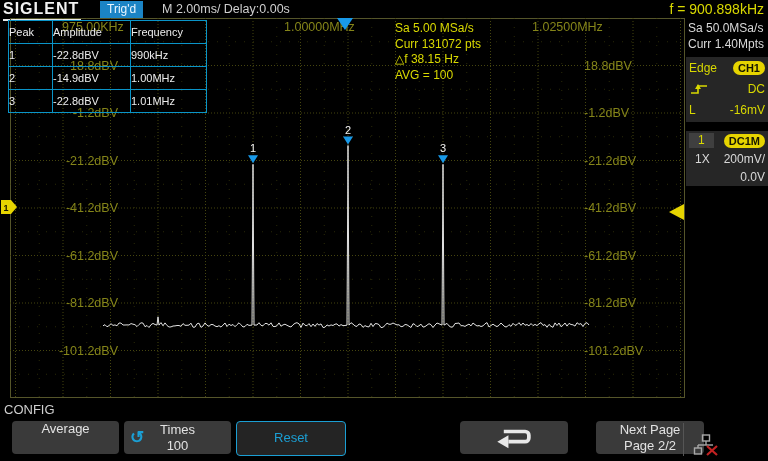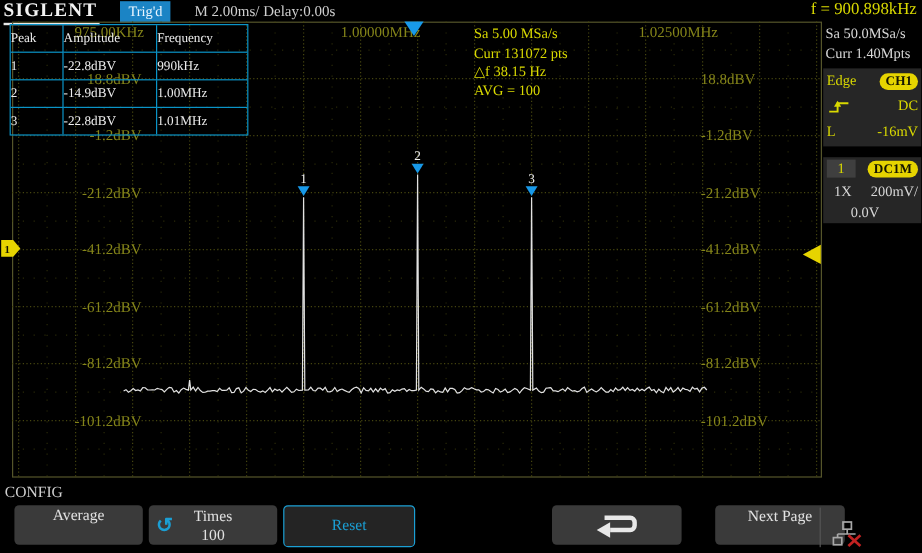--- a/index.html
+++ b/index.html
@@ -1,17 +1,17 @@
 <!DOCTYPE html>
 <html style="--cyan: #1b9fd4; --trigd-bg: #1b84c5; --yellow: #d9d900; --badge: #e6d400; --axis: #9c9c1e; --tborder: #0a94c8;"><head>
 <meta charset="utf-8">
 <style>
   html,body{margin:0;padding:0;background:#000;}
   .screen{position:relative;width:768px;height:461px;background:#000;overflow:hidden;
-          font-family:Liberation Serif, serif;color:#ddd;}
+          font-family:Liberation Sans, sans-serif;color:#ddd;}
   .abs{position:absolute;}
   
   .logo{left:3px;top:0;font-size:16px;font-weight:bold;letter-spacing:1px;color:#f2f2f2;
         border-bottom:2px solid #e8e8e8;padding:0 2px 1px 0;}
   .trigd{left:100px;top:1px;background:var(--trigd-bg,#1b84c5);color:#eaf6ff;font-size:12px;
          padding:1px 7px 2px 7px;}
   .timebase{left:162px;top:2px;font-size:12.5px;color:#cfcfcf;}
   .fcounter{right:4px;top:1px;font-size:14px;color:var(--yellow,#d9d900);}
   
   .axis-label{color:var(--axis,#9c9c1e);opacity:.85;font-size:12.5px;white-space:nowrap;z-index:2;}
@@ -198,21 +198,21 @@
 
     <div class="sb-box" style="top:113px;height:55px;">
       <div class="sb-row" style="height:17px;">
         <span class="ch-tab">1</span>
         <span class="badge">DC1M</span>
       </div>
       <div class="sb-row" style="height:16px;">
         <span class="wht" style="padding-left:6px;">1X</span>
         <span class="wht">200mV/</span>
       </div>
-      <div class="sb-row" style="height:16px;margin-left:20px;">
+      <div class="sb-row" style="height:16px;justify-content:flex-end;">
         <span class="wht">0.0V</span>
       </div>
     </div>
   </div>
 
   <div class="abs config-title">CONFIG</div>
 
   <div class="btn" style="left:12px;width:107px;">
     <div class="l2">Average</div>
   </div>
@@ -227,20 +227,21 @@
 
   <div class="btn" style="left:460px;width:108px;">
     <svg width="46" height="26" viewBox="0 0 48 28" style="margin:4px auto 0;">
       <path d="M13 7 H36 a4 4 0 0 1 4 4 v3 a4 4 0 0 1 -4 4 H18" fill="none" stroke="#e8e8e8" stroke-width="4"></path>
       <polygon points="18,11 18,25 6,18" fill="#e8e8e8"></polygon>
     </svg>
   </div>
 
   <div class="btn" style="left:596px;width:108px;">
     <div class="l1">Next Page</div>
+    <div class="l2">Page 2/2</div>
   </div>
 
   <div class="abs footer-divider"></div>
 
   <div class="abs" style="left:693px;top:434px;z-index:5;">
     <svg width="26" height="22" viewBox="0 0 26 22">
       <rect x="9.5" y="1" width="7" height="6" fill="none" stroke="#a8a8a8" stroke-width="1.4"></rect>
       <line x1="13" y1="7" x2="13" y2="11" stroke="#a8a8a8" stroke-width="1.4"></line>
       <line x1="5" y1="11" x2="20" y2="11" stroke="#a8a8a8" stroke-width="1.4"></line>
       <line x1="5" y1="11" x2="5" y2="14" stroke="#a8a8a8" stroke-width="1.4"></line>

